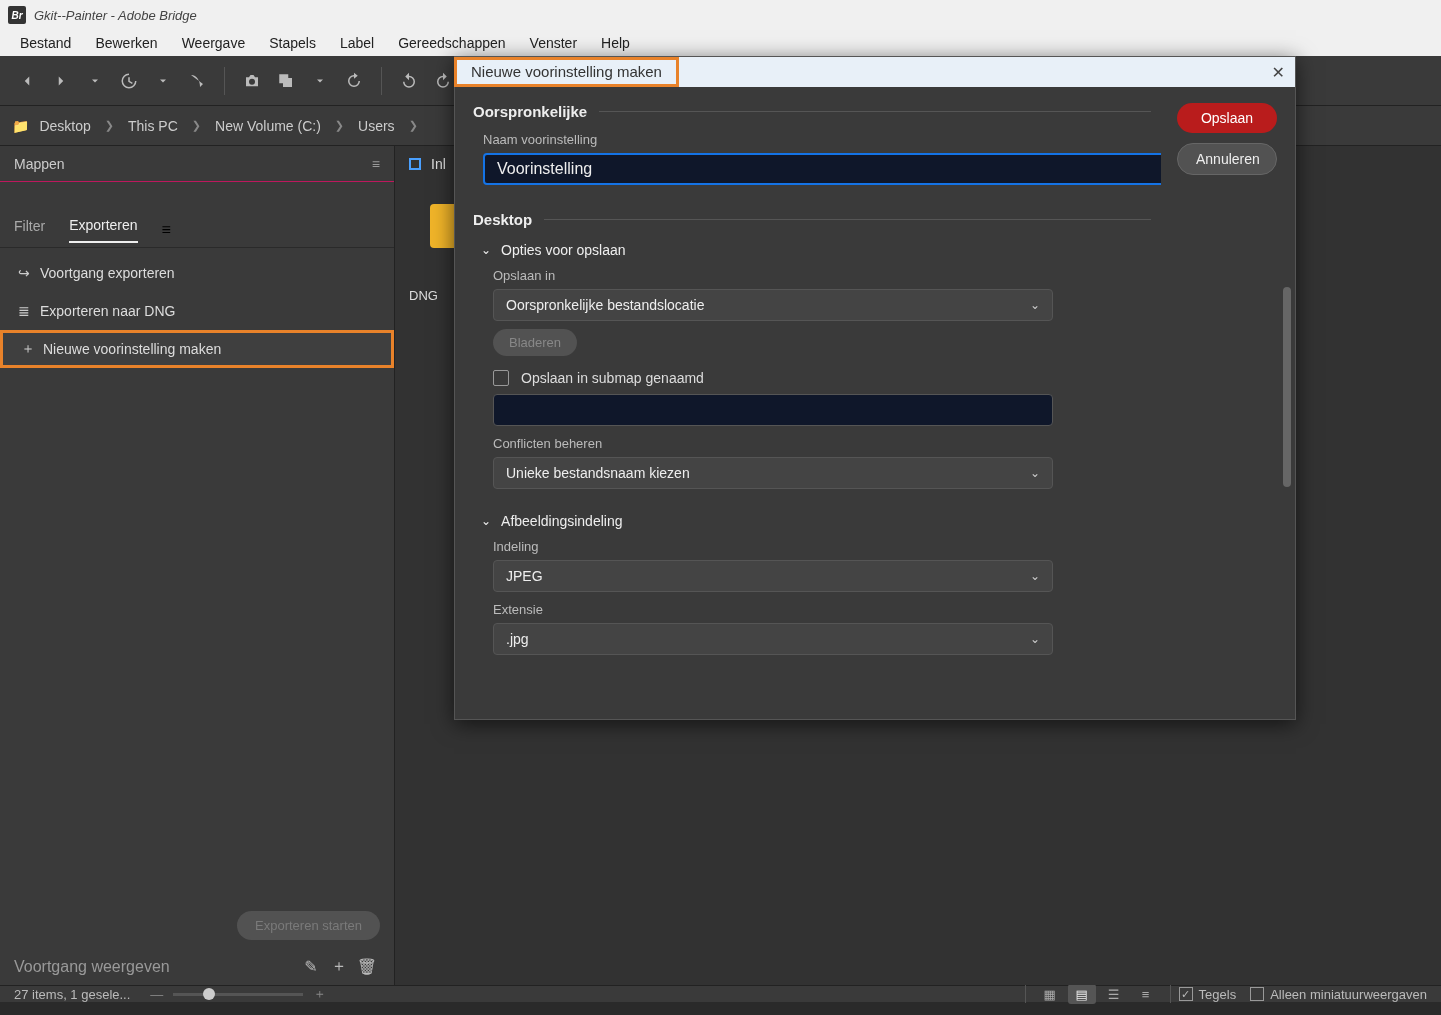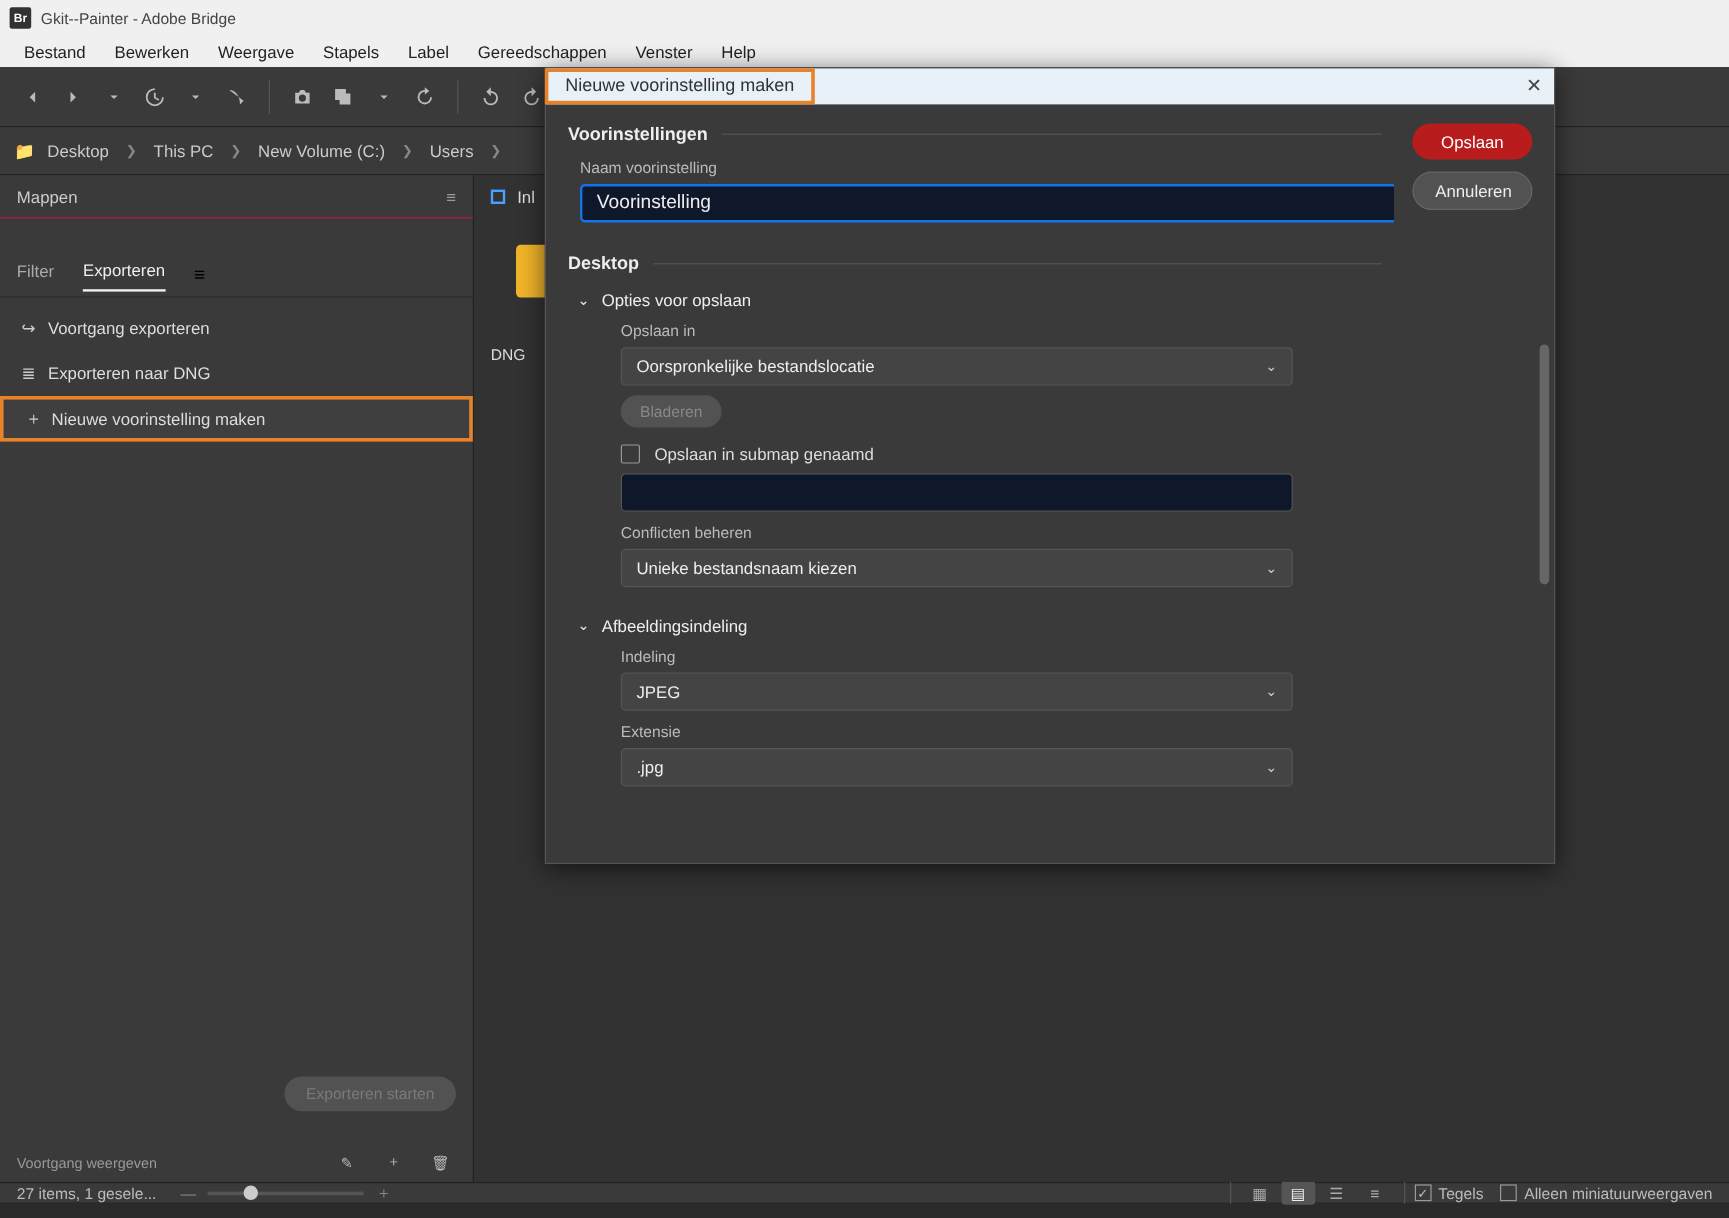--- a/index.html
+++ b/index.html
@@ -1,19 +1,19 @@
 <!DOCTYPE html>
 <html><head>
 <meta charset="utf-8">
 <style>
 * { box-sizing: border-box; margin: 0; padding: 0; font-family: "Segoe UI", Arial, sans-serif; }
 body { width: 1441px; height: 1015px; background: #2a2a2a; overflow: hidden; position: relative; }
 
 
-.titlebar { height: 30px; background: #f0f0f0; display: flex; align-items: center; padding-left: 8px; color: #444; font-size: 13px; }
+.titlebar { height: 30px; background: #f0f0f0; display: flex; align-items: center; padding-left: 8px; color: #444; font-size: 13px; font-style: italic; }
 .titlebar .app-icon { width: 18px; height: 18px; background: #333; color: #fff; font-size: 10px; font-weight: bold; display: flex; align-items: center; justify-content: center; margin-right: 8px; border-radius: 2px; }
 
 
 .menubar { height: 26px; background: #f0f0f0; display: flex; align-items: center; padding-left: 8px; font-size: 14px; color: #222; }
 .menubar .menu-item { padding: 3px 12px; cursor: pointer; }
 
 
 .toolbar { height: 50px; background: #3a3a3a; display: flex; align-items: center; padding: 0 10px; border-bottom: 1px solid #222; }
 .toolbar .tool-btn { width: 30px; height: 30px; display: flex; align-items: center; justify-content: center; color: #ccc; cursor: pointer; margin: 0 2px; }
 .toolbar .sep { width: 1px; height: 28px; background: #555; margin: 0 10px; }
@@ -42,21 +42,21 @@
 .export-list { padding-top: 6px; }
 .export-item { display: flex; align-items: center; height: 38px; padding: 0 18px; color: #ddd; font-size: 14px; cursor: pointer; }
 .export-item .item-icon { width: 22px; color: #ccc; }
 .export-item.highlight { border: 3px solid #e8822a; background: #3f3f3f; }
 
 .drop-hint { text-align: center; color: #888; font-size: 14px; margin-top: 40px; line-height: 1.6; padding: 0 30px; }
 
 .left-footer { margin-top: auto; padding: 18px 14px 8px; display: flex; flex-direction: column; gap: 16px; }
 .export-start-row { display: flex; justify-content: flex-end; }
 .export-start-btn { background: #525252; color: #7a7a7a; padding: 7px 18px; border-radius: 16px; border: none; font-size: 13px; }
-.progress-row { display: flex; align-items: center; color: #999; font-size: 12px; gap: 13px; margin-top: 18px;}
+.progress-row { display: flex; align-items: center; color: #999; font-size: 16px; gap: 2px;}
 .progress-row .spacer { flex: 1; }
 .progress-row .ic { width: 26px; text-align: center; cursor: pointer; color: #bbb; }
 
 
 .content { flex: 1; background: #323232; position: relative; display: flex; flex-direction: column; }
 .content-header { height: 36px; display: flex; align-items: center; padding: 0 14px; color: #ddd; font-size: 14px; }
 .content-header .sq { width: 12px; height: 12px; border: 2px solid #4aa0ff; margin-right: 10px; }
 
 .thumb-grid { padding: 10px 14px; display: flex; flex-wrap: wrap; gap: 14px; align-content: flex-start; overflow: hidden; flex: 1; }
 .thumb-cell { width: 96px; display: flex; flex-direction: column; }
@@ -94,21 +94,21 @@
 
 .field-label { color: #bbb; font-size: 13px; margin: 10px 0 6px; }
 .text-input { width: 690px; height: 32px; background: #0f172a; border: 2px solid #1473e6; border-radius: 4px; color: #eee; padding: 0 12px; font-size: 16px; }
 .text-input.disabled { border: 1px solid #555; }
 .select-box { width: 560px; height: 32px; background: #444; border: 1px solid #555; border-radius: 4px; color: #eee; padding: 0 12px; font-size: 14px; display: flex; align-items: center; justify-content: space-between; cursor: pointer; }
 .select-box .chev-d { color: #ccc; font-size: 12px; }
 
 .subsection { margin-left: 8px; margin-top: 8px; }
 .sub-header { display: flex; align-items: center; color: #eee; font-size: 14px; font-weight: 500; cursor: pointer; margin: 14px 0 10px; }
 .sub-header .caret { margin-right: 10px; font-size: 12px; }
-.sub-body { margin-left: 36px; }
+.sub-body { margin-left: 12px; }
 
 .inline-btn { background: #525252; color: #888; padding: 6px 16px; border-radius: 14px; border: none; font-size: 13px; margin-top: 8px; }
 
 .checkbox-row { display: flex; align-items: flex-start; color: #ddd; font-size: 14px; margin: 14px 0 8px; }
 .checkbox-row .cb2 { width: 16px; height: 16px; border: 1px solid #999; border-radius: 2px; margin-right: 12px; }
 
 .dialog-scrollbar { position: absolute; right: 4px; top: 230px; width: 8px; height: 200px; background: #666; border-radius: 4px; }
 
 
 .mock-img { width: 90px; height: 58px; background: linear-gradient(90deg, #222 0%, #222 32%, #556 32%, #889 60%, #334 60%); border: 1px solid #555; }
@@ -322,21 +322,21 @@
 </div>
 
 <div class="dialog">
   <div class="dialog-title">
     <div class="title-text">Nieuwe voorinstelling maken</div>
     <span class="close">✕</span>
   </div>
   <div class="dialog-body">
     <div class="dialog-main">
       <div class="section-title">
-        <span>Voorinstellingen</span>
+        <span>Oorspronkelijke</span>
           <div class="line"></div>
       </div>
       <div class="field-label" style="margin-left:10px">Naam voorinstelling</div>
       <input class="text-input" style="margin-left: 10px;" value="Voorinstelling">
 
       <div class="section-title" style="margin-top:26px">
         <span>Desktop</span>
           <div class="line"></div>
       </div>
 

